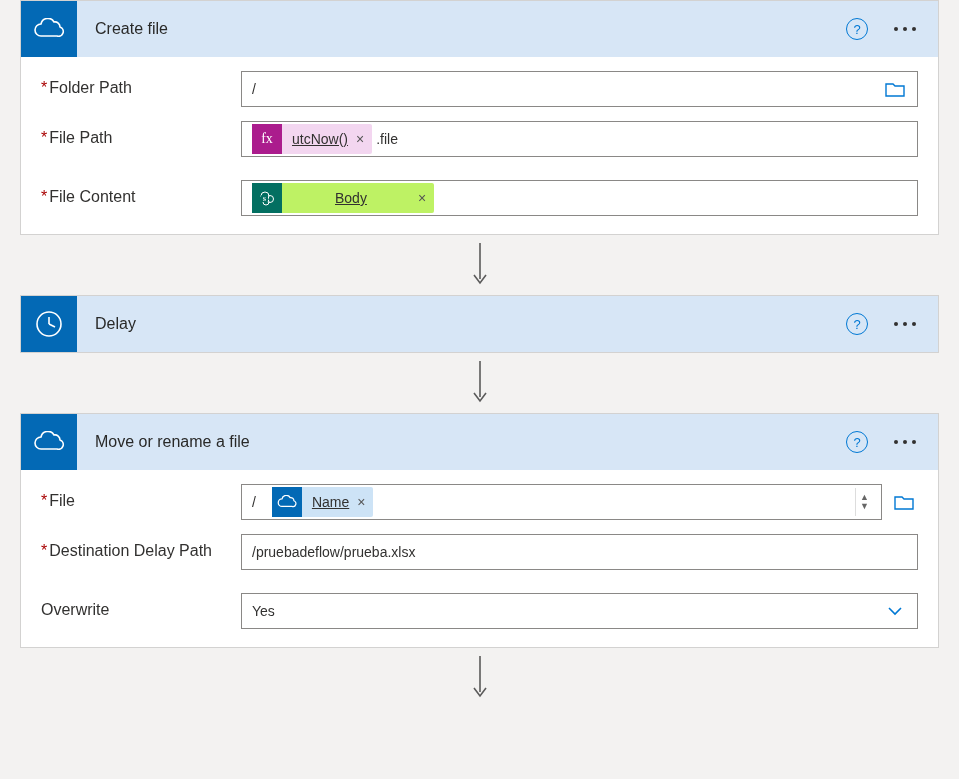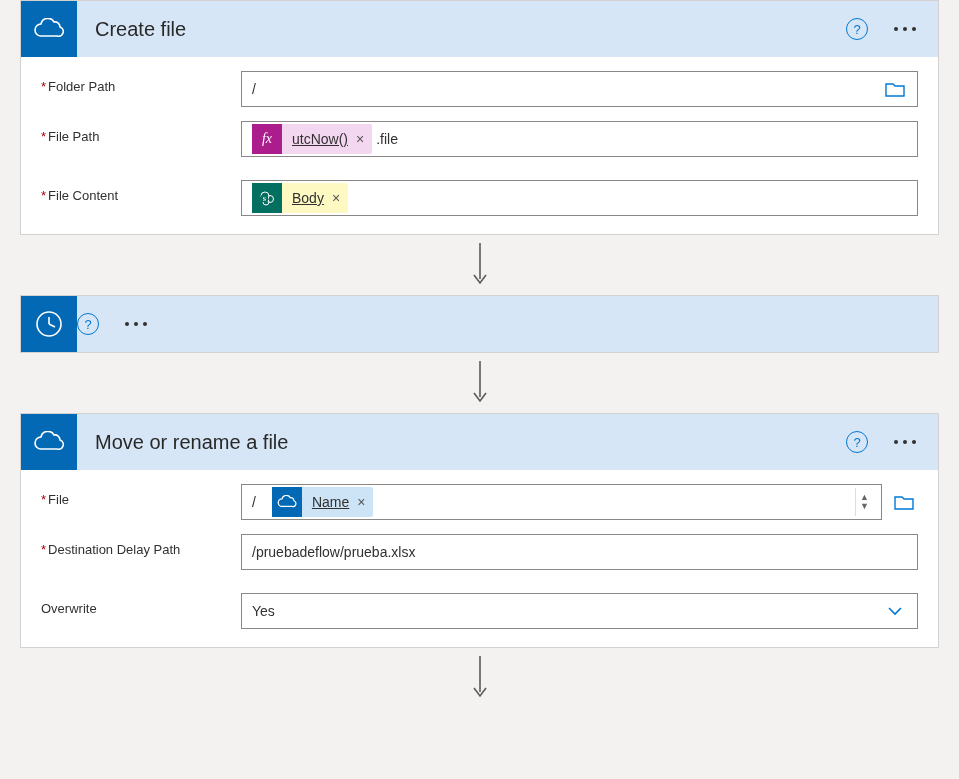--- a/index.html
+++ b/index.html
@@ -31,21 +31,21 @@
     height: 56px;
     background: #0369b5;
     display: flex;
     align-items: center;
     justify-content: center;
     flex: 0 0 auto;
   }
   .action-title {
     flex: 1 1 auto;
     padding-left: 18px;
-    font-size: 20px;
+    font-size: 16px;
     color: #292928;
   }
   .help-icon {
     width: 22px;
     height: 22px;
     border: 1.5px solid #0078d4;
     border-radius: 50%;
     color: #0078d4;
     display: flex;
     align-items: center;
@@ -71,21 +71,21 @@
   }
   .field-row {
     display: flex;
     align-items: flex-start;
     margin-bottom: 14px;
   }
   .field-row:last-child { margin-bottom: 0; margin-top: 23px; }
   .field-label {
     flex: 0 0 200px;
     padding-top: 8px;
-    font-size: 13px;
+    font-size: 16px;
     color: #323130;
   }
   .field-label.required::before {
     content: "*";
     color: #a80000;
     margin-right: 2px;
   }
   .field-input-wrap {
     flex: 1 1 auto;
     display: flex;
@@ -145,27 +145,27 @@
     color: #323130;
   }
   .token-fx .tok-icon {
     background: #ab1c8d;
     color: #fff;
     width: 30px;
     height: 30px;
     display: flex;
     align-items: center;
     justify-content: center;
-    font-style: italic;
     font-size: 14px;
     font-family: Georgia, serif;
   }
   .token-sp {
-    background: #fef9c3;
-    color: #323130;
+    background: #bef264;
+    color: #323130;
+    gap: 43px;
   }
   .token-sp .tok-icon {
     background: #036f61;
     color: #fff;
     width: 30px;
     height: 30px;
     display: flex;
     align-items: center;
     justify-content: center;
     font-size: 10px;
@@ -295,20 +295,21 @@
 
   <div class="action-card">
     <div class="action-header">
       <div class="action-icon-box">
         <svg width="30" height="30" viewBox="0 0 30 30" fill="none" stroke="white" stroke-width="1.6">
           <circle cx="15" cy="15" r="12"></circle>
           <line x1="15" y1="15" x2="15" y2="8"></line>
           <line x1="15" y1="15" x2="21" y2="18"></line>
         </svg>
       </div>
+      <div class="action-title">Delay</div>
       <div class="help-icon">?</div>
       <div class="more-dots">
         <span></span>
           <span></span>
           <span></span>
       </div>
     </div>
   </div>
 
   <div class="arrow-connector">

